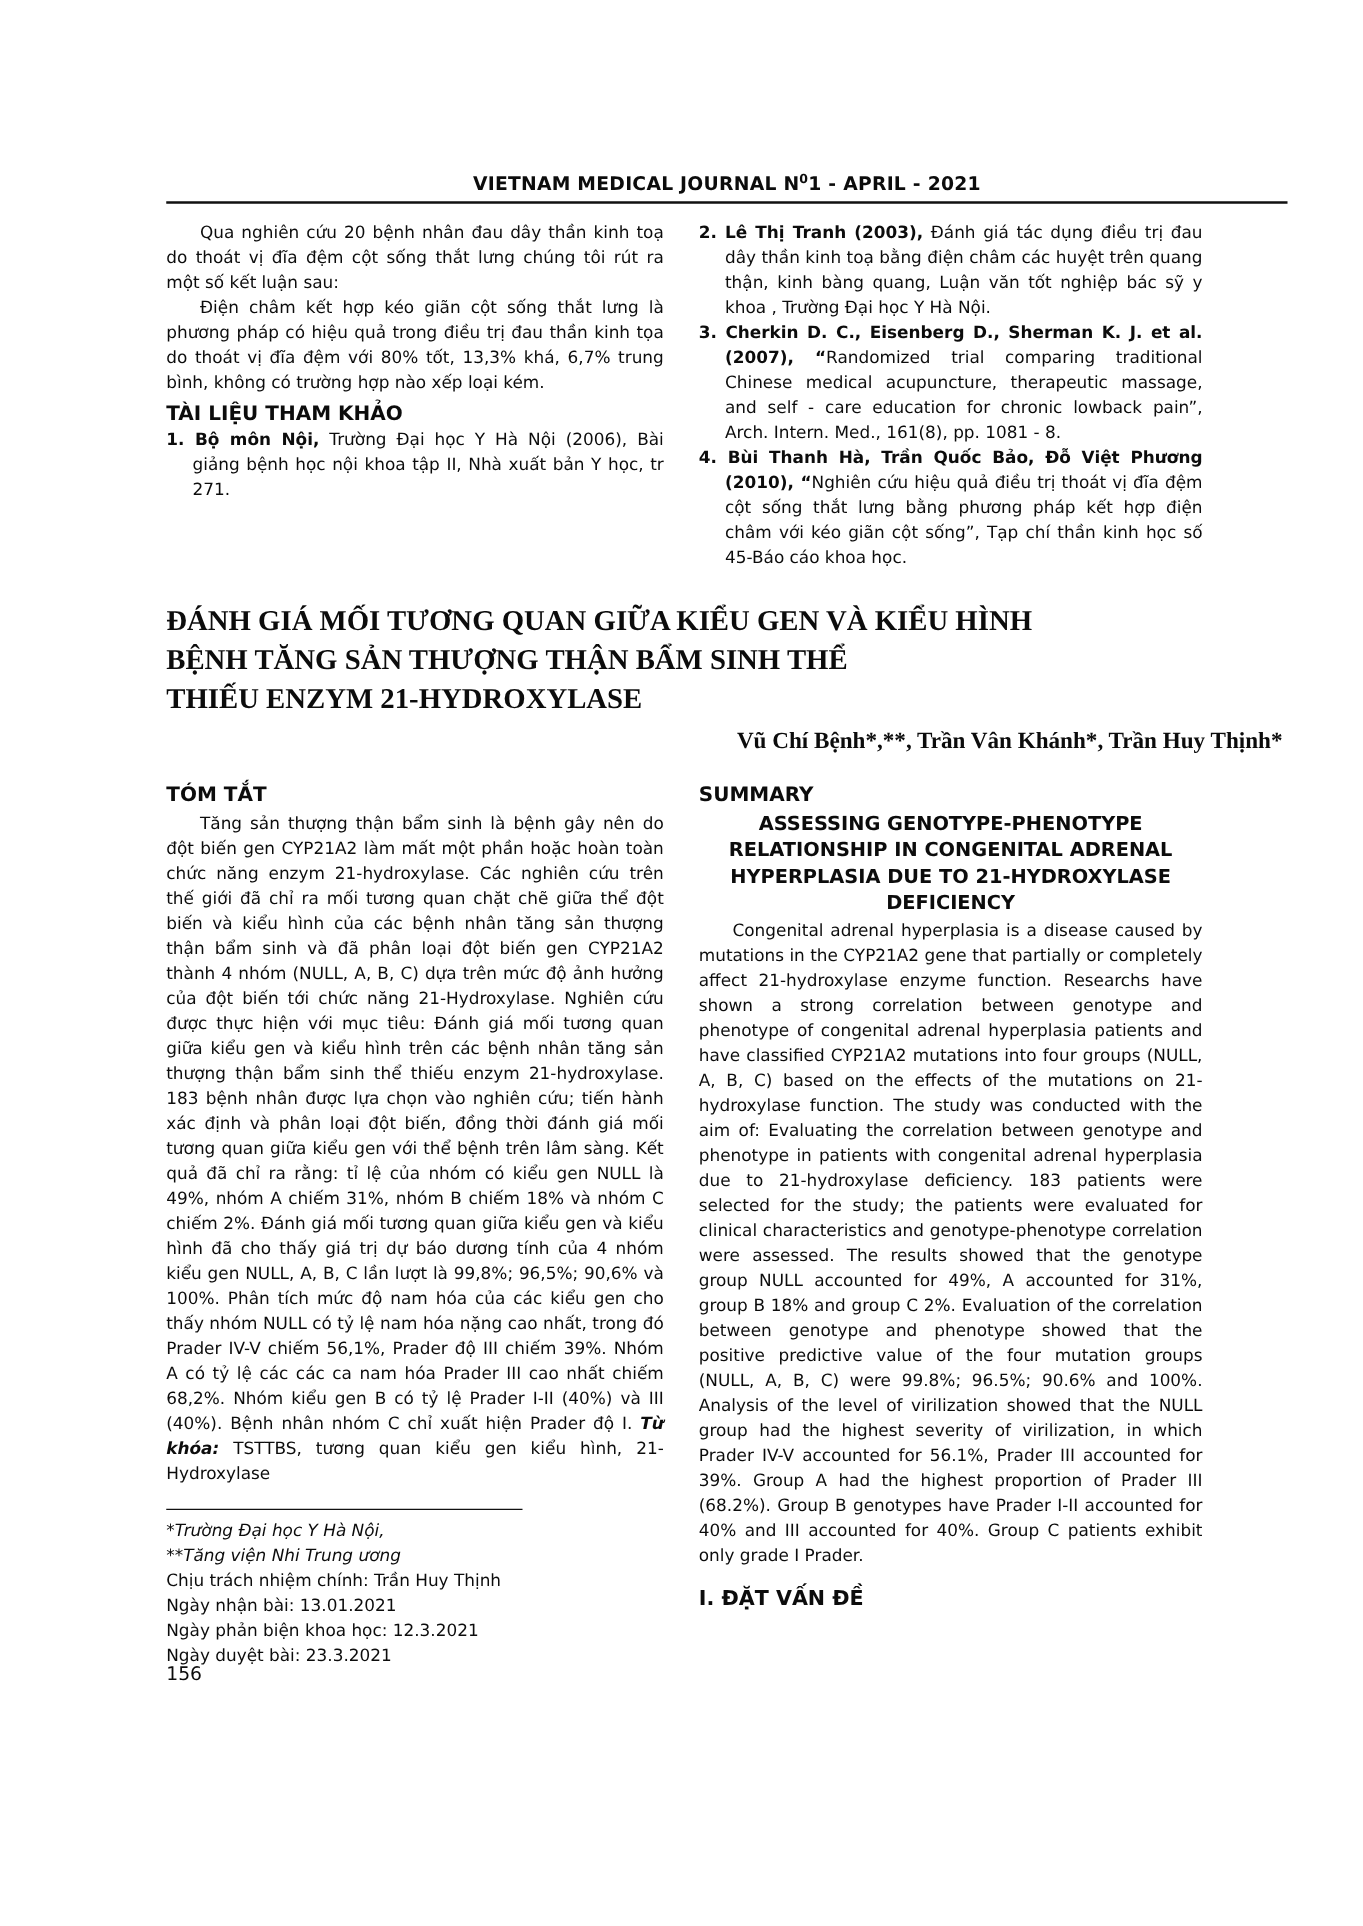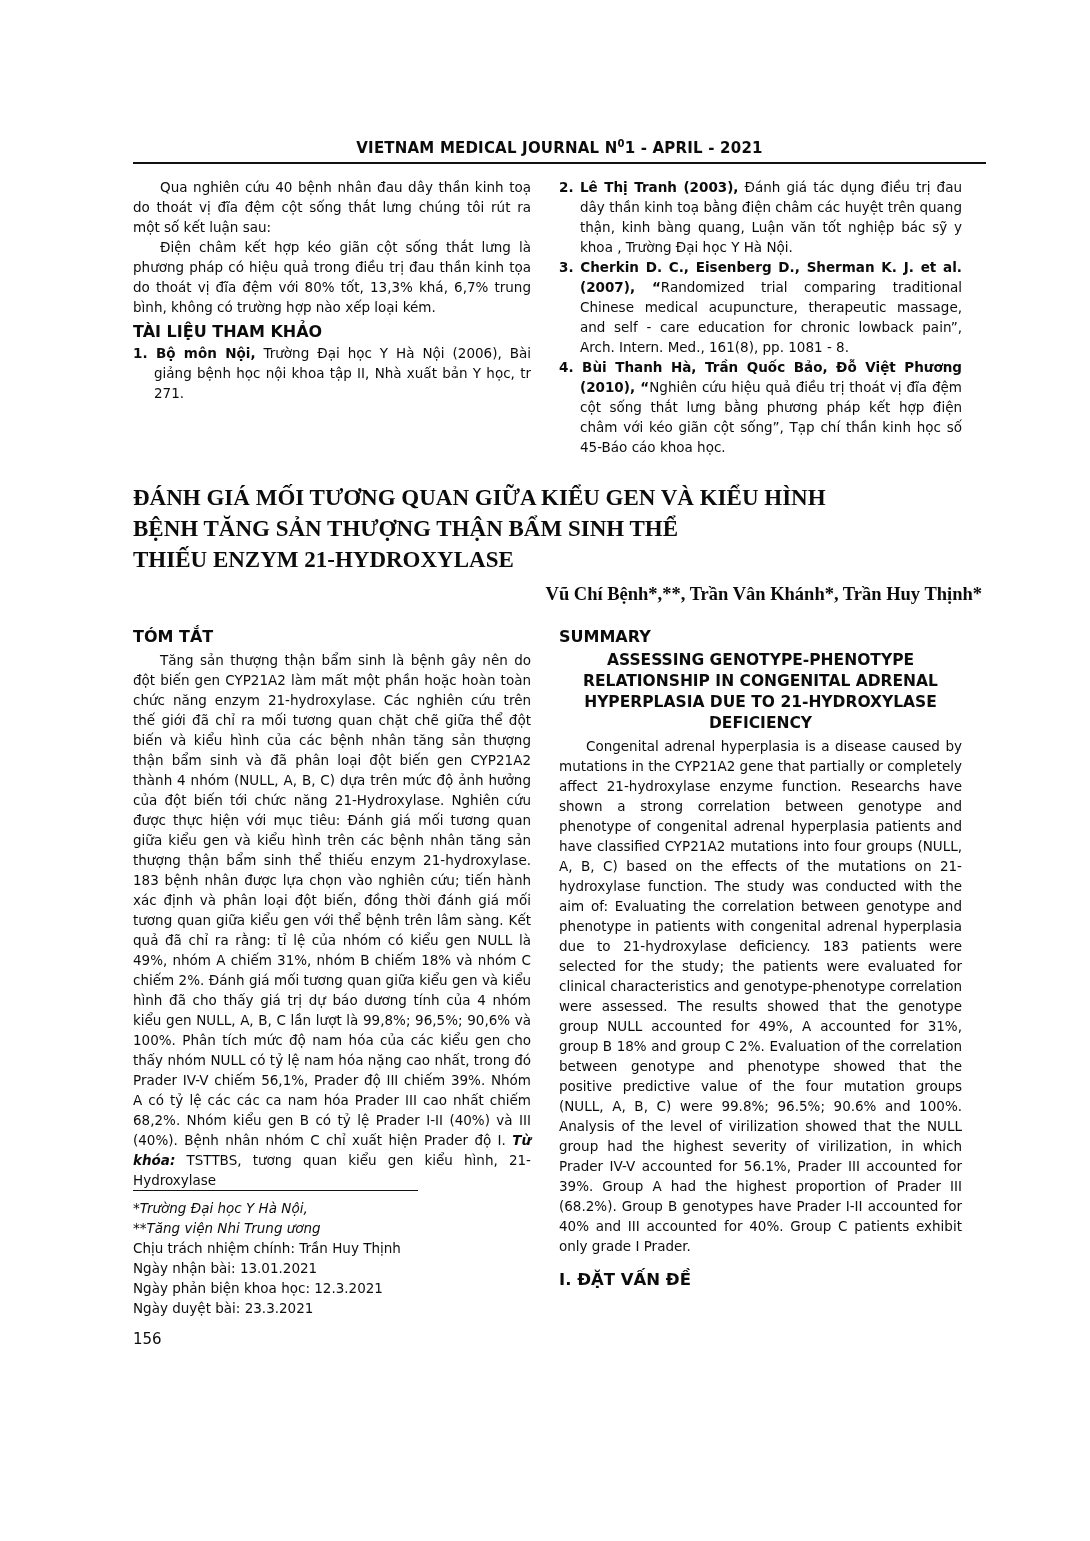--- a/index.html
+++ b/index.html
@@ -7,21 +7,21 @@
   body {
     width: 1090px; height: 1541px;
     font-family: "DejaVu Sans", sans-serif;
     color: #0c0c0c;
     position: relative;
     overflow: hidden;
   }
   .page {
     position: relative;
     width: 1090px; height: 1541px;
-    padding: 138px 104px 0 133px;
+    padding: 138px 60px 0 133px;
   }
   
   .running-head {
     text-align: center;
     font-size: 15px;
     font-weight: bold;
     letter-spacing: 0.2px;
     padding-bottom: 5px;
     border-bottom: 2.5px solid #111;
   }
@@ -75,20 +75,21 @@
   .kw-label { font-weight: bold; font-style: italic; }
   .summary-title {
     font-size: 15.5px;
     font-weight: bold;
     line-height: 21px;
     text-align: center;
     margin-top: 2px;
   }
   
   .footnote {
+    margin-top: 18px;
     font-size: 13.5px;
     line-height: 20px;
   }
   .footnote-rule {
     width: 285px;
     border-top: 1.6px solid #111;
     margin-bottom: 7px;
   }
   .fn-italic { font-style: italic; }
   .intro-heading {
@@ -107,21 +108,21 @@
 <body>
 
 <div class="page">
 
   <div class="running-head">
     <span>VIETNAM MEDICAL JOURNAL N</span><sup>0</sup><span>1 - APRIL - 2021</span>
   </div>
 
   <div class="cols top-section">
     <div class="col-l">
-      <p class="body-text para-indent">Qua nghiên cứu 40 bệnh nhân đau dây thần kinh toạ do thoát vị đĩa đệm cột sống thắt lưng chúng tôi rút ra một số kết luận sau:</p>
+      <p class="body-text para-indent">Qua nghiên cứu 20 bệnh nhân đau dây thần kinh toạ do thoát vị đĩa đệm cột sống thắt lưng chúng tôi rút ra một số kết luận sau:</p>
       <p class="body-text para-indent">Điện châm kết hợp kéo giãn cột sống thắt lưng là phương pháp có hiệu quả trong điều trị đau thần kinh tọa do thoát vị đĩa đệm với 80% tốt, 13,3% khá, 6,7% trung bình, không có trường hợp nào xếp loại kém.</p>
       <h3 class="sec-heading">TÀI LIỆU THAM KHẢO</h3>
       <p class="ref-item"><b>1. Bộ môn Nội,</b><span> Trường Đại học Y Hà Nội (2006), Bài giảng bệnh học nội khoa tập II, Nhà xuất bản Y học, tr 271.</span></p>
     </div>
     <div class="col-r">
       <p class="ref-item"><b>2. Lê Thị Tranh (2003),</b><span> Đánh giá tác dụng điều trị đau dây thần kinh toạ bằng điện châm các huyệt trên quang thận, kinh bàng quang, Luận văn tốt nghiệp bác sỹ y khoa , Trường Đại học Y Hà Nội.</span></p>
       <p class="ref-item"><b>3. Cherkin D. C., Eisenberg D., Sherman K. J. et al. (2007), “</b><span>Randomized trial comparing traditional Chinese medical acupuncture, therapeutic massage, and self - care education for chronic lowback pain”, Arch. Intern. Med., 161(8), pp. 1081 - 8.</span></p>
       <p class="ref-item"><b>4. Bùi Thanh Hà, Trần Quốc Bảo, Đỗ Việt Phương (2010), “</b><span>Nghiên cứu hiệu quả điều trị thoát vị đĩa đệm cột sống thắt lưng bằng phương pháp kết hợp điện châm với kéo giãn cột sống”, Tạp chí  thần kinh học số 45-Báo cáo khoa học.</span></p>
     </div>
   </div>

